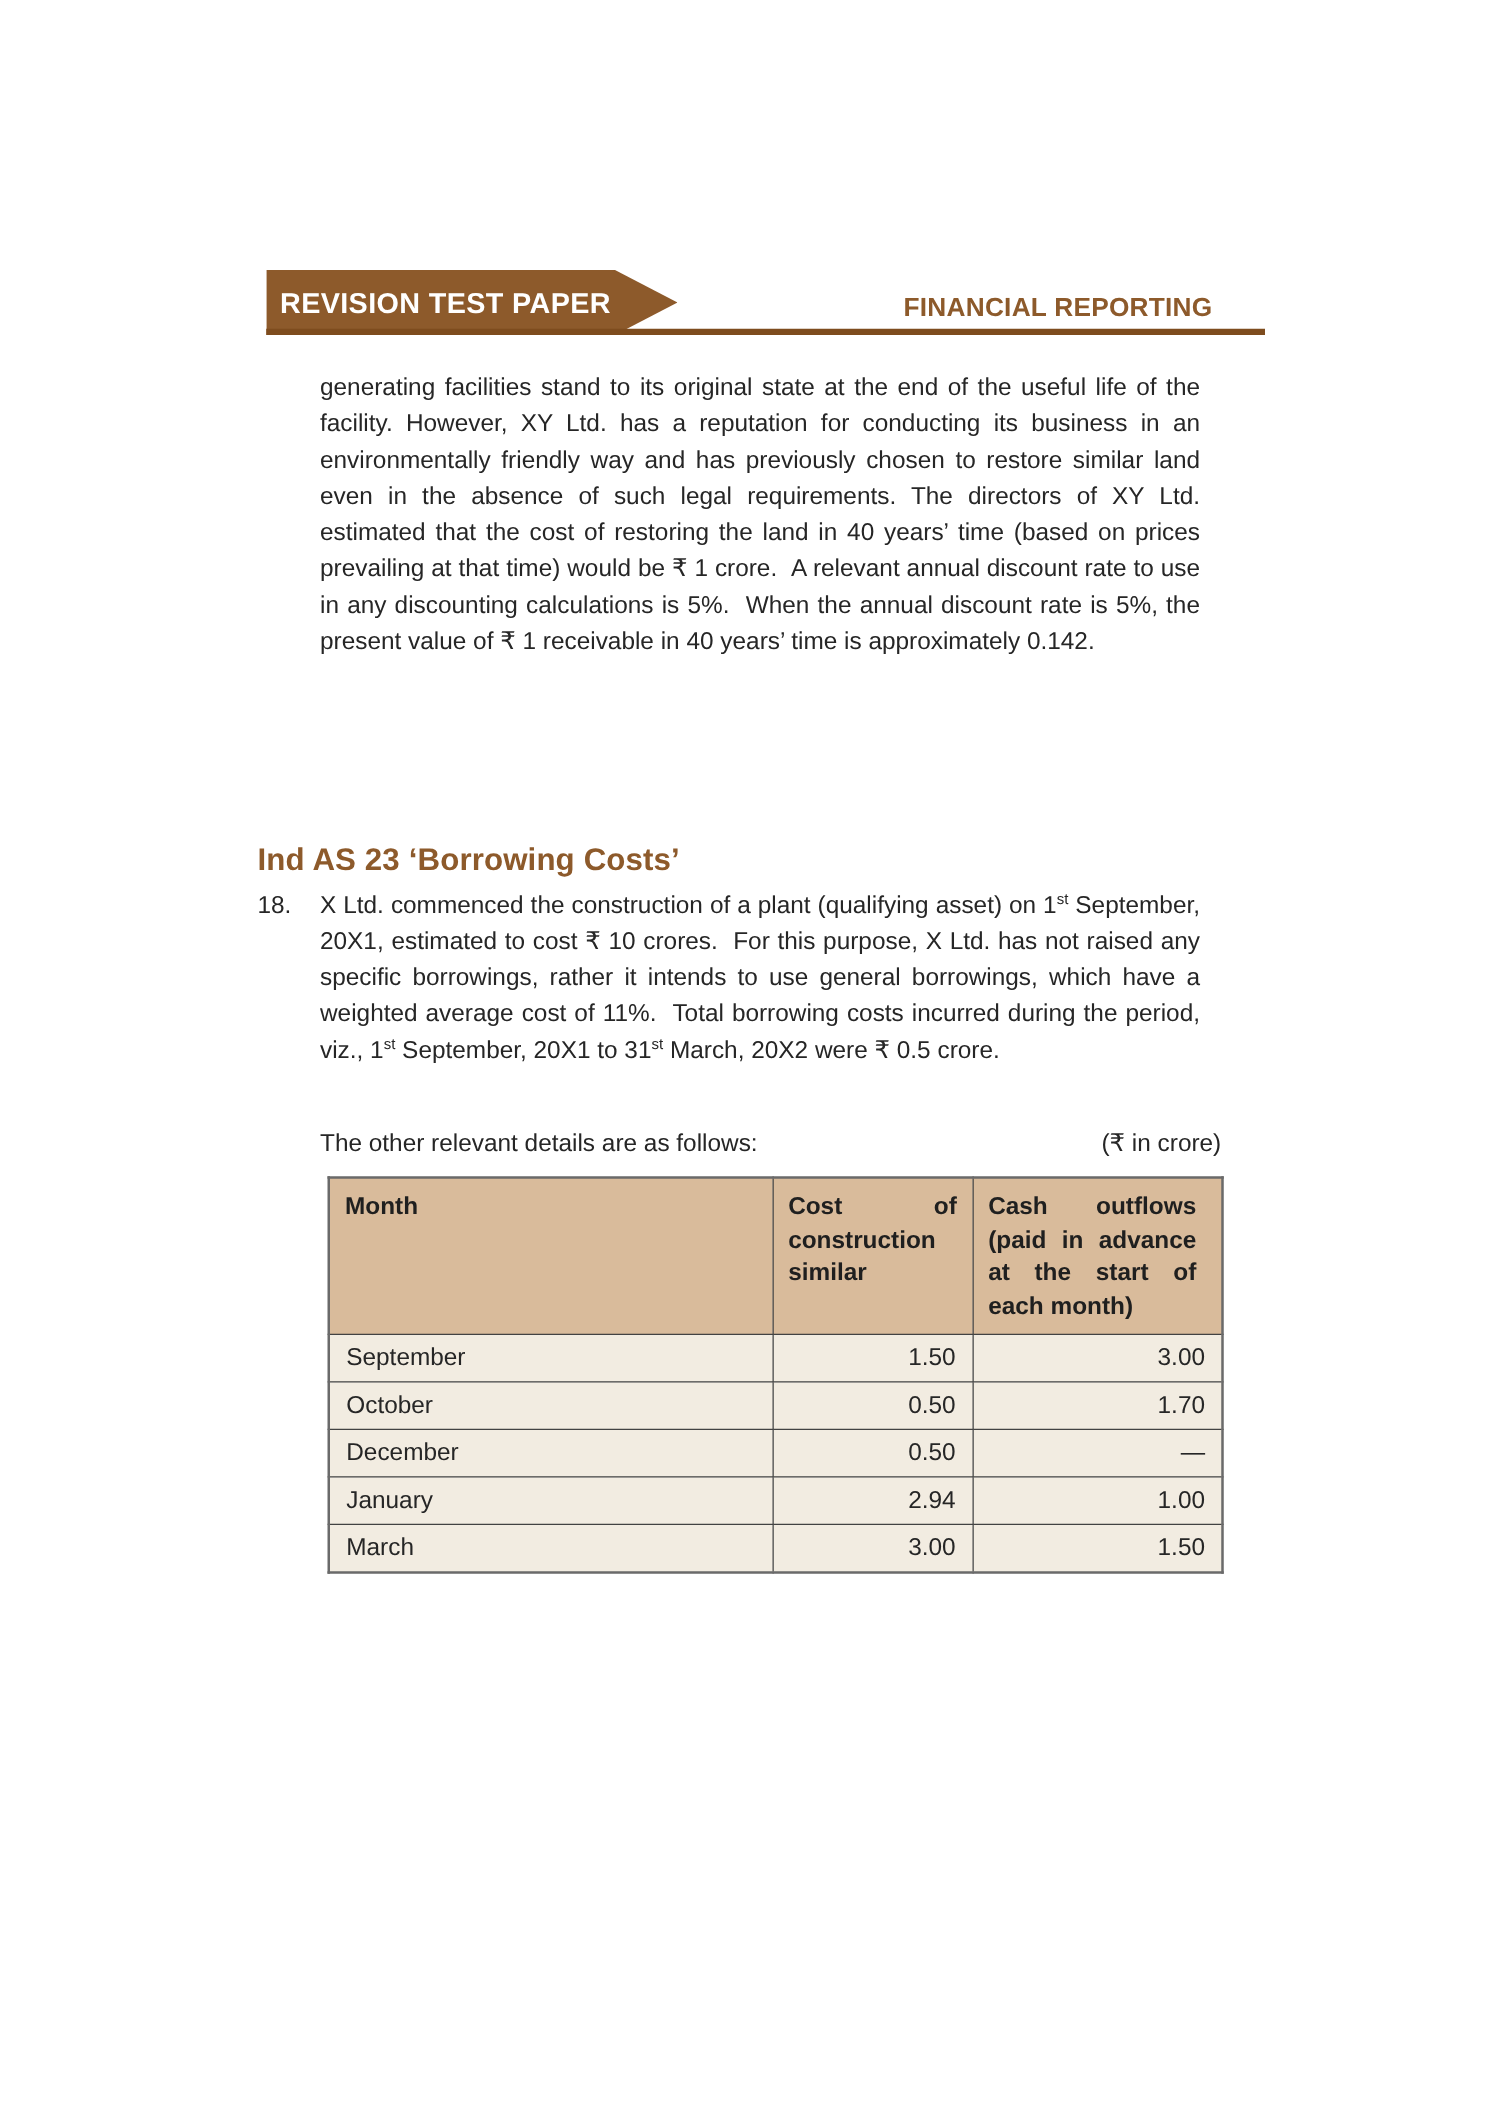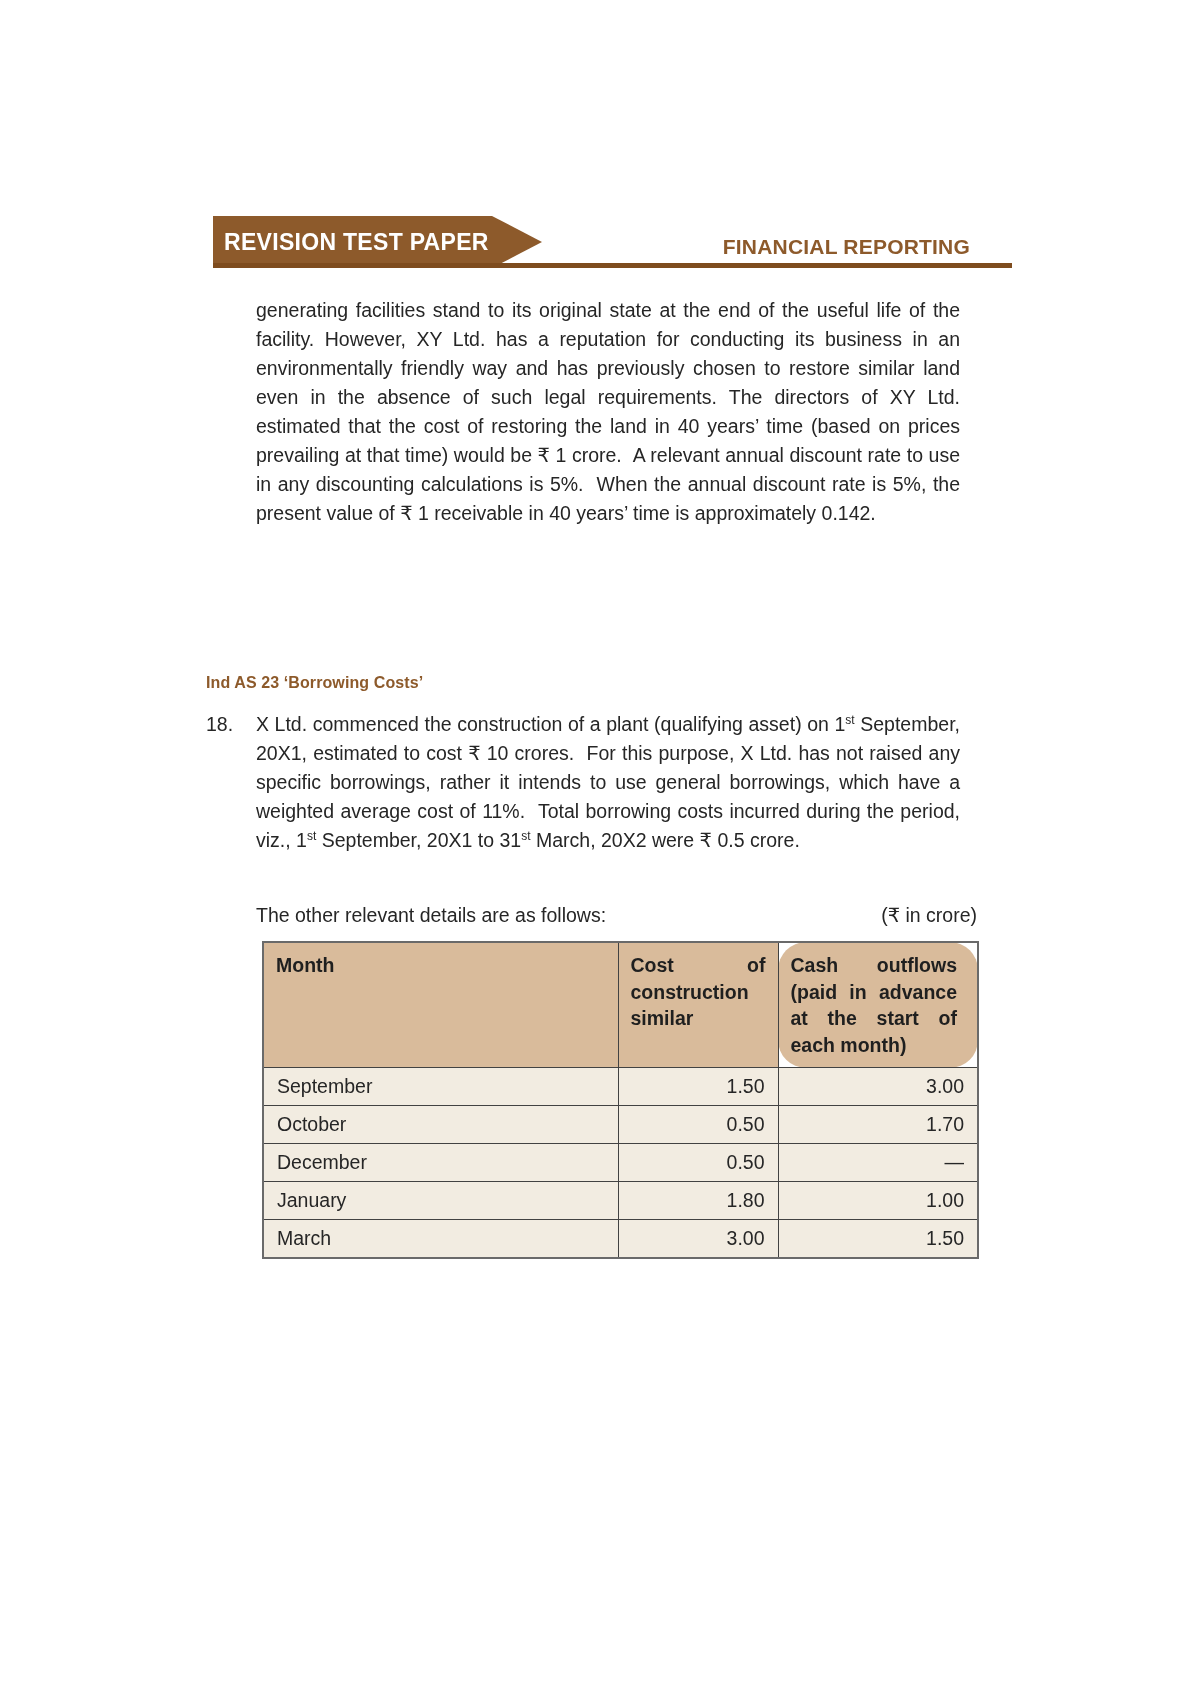--- a/index.html
+++ b/index.html
@@ -30,21 +30,21 @@
   }
   .hdr-rule{position:absolute;left:213px;top:263px;width:799px;height:5px;background:var(--rule);}
   
   .para,.q-text{
     font-size:19.5px;line-height:29px;text-align:justify;margin:0;color:var(--ink);
   }
   #para1{position:absolute;left:256px;top:296px;width:704px;}
   #para2{position:absolute;left:256px;top:572px;width:704px;}
   .section-heading{
     position:absolute;left:206px;top:674px;margin:0;
-    font-size:16px;font-weight:bold;color:var(--brown);letter-spacing:.1px;
+    font-size:25px;font-weight:bold;color:var(--brown);letter-spacing:.1px;
   }
   #q18{position:absolute;left:206px;top:710px;width:754px;display:flex;}
   .q-num{flex:none;width:50px;font-size:19.5px;line-height:29px;}
   .q-text{width:704px;}
   sup,.sup{font-size:12px;line-height:0;vertical-align:baseline;position:relative;top:-7px;}
   .details-row{
     position:absolute;left:256px;top:901px;width:721px;
     display:flex;justify-content:space-between;
     font-size:19.5px;line-height:29px;gap:16px;
   }
@@ -54,21 +54,21 @@
     border-collapse:collapse;table-layout:fixed;
     font-size:19.5px;border:2px solid var(--outer);
   }
   .data-table th,.data-table td{border:1px solid var(--border);box-sizing:border-box;}
   .data-table th{
     background:var(--thbg);text-align:left;vertical-align:top;
     padding:9px 12px;font-size:19.5px;line-height:26.5px;color:#1f1f1f;
   }
   .data-table th .hline{text-align:left;}
   .data-table th .hline.just{text-align:justify;text-align-last:justify;}
-  .data-table th.c3{padding-right:20px;border-radius:28px;}
+  .data-table th.c3{padding-right:20px;}
   .data-table td{
     background:var(--tdbg);height:38px;padding:0 13px;vertical-align:middle;
   }
   .data-table td.c-num{text-align:right;}
   
   .ftr-rule{position:absolute;left:180px;top:1413px;width:832px;height:5px;background:var(--rule);}
   .ftr-banner{
     position:absolute;left:613px;top:1427px;width:399px;height:50px;
     background:var(--brown);
     clip-path:polygon(60px 0,100% 0,100% 100%,60px 100%,0 50%);
@@ -137,21 +137,21 @@
           <td class="c-num">0.50</td>
           <td class="c-num">1.70</td>
         </tr>
         <tr>
           <td class="c-month">December</td>
           <td class="c-num">0.50</td>
           <td class="c-num">—</td>
         </tr>
         <tr>
           <td class="c-month">January</td>
-          <td class="c-num">1.80</td>
+          <td class="c-num">2.94</td>
           <td class="c-num">1.00</td>
         </tr>
         <tr>
           <td class="c-month">March</td>
           <td class="c-num">3.00</td>
           <td class="c-num">1.50</td>
         </tr>
       </tbody>
   </table>
 

